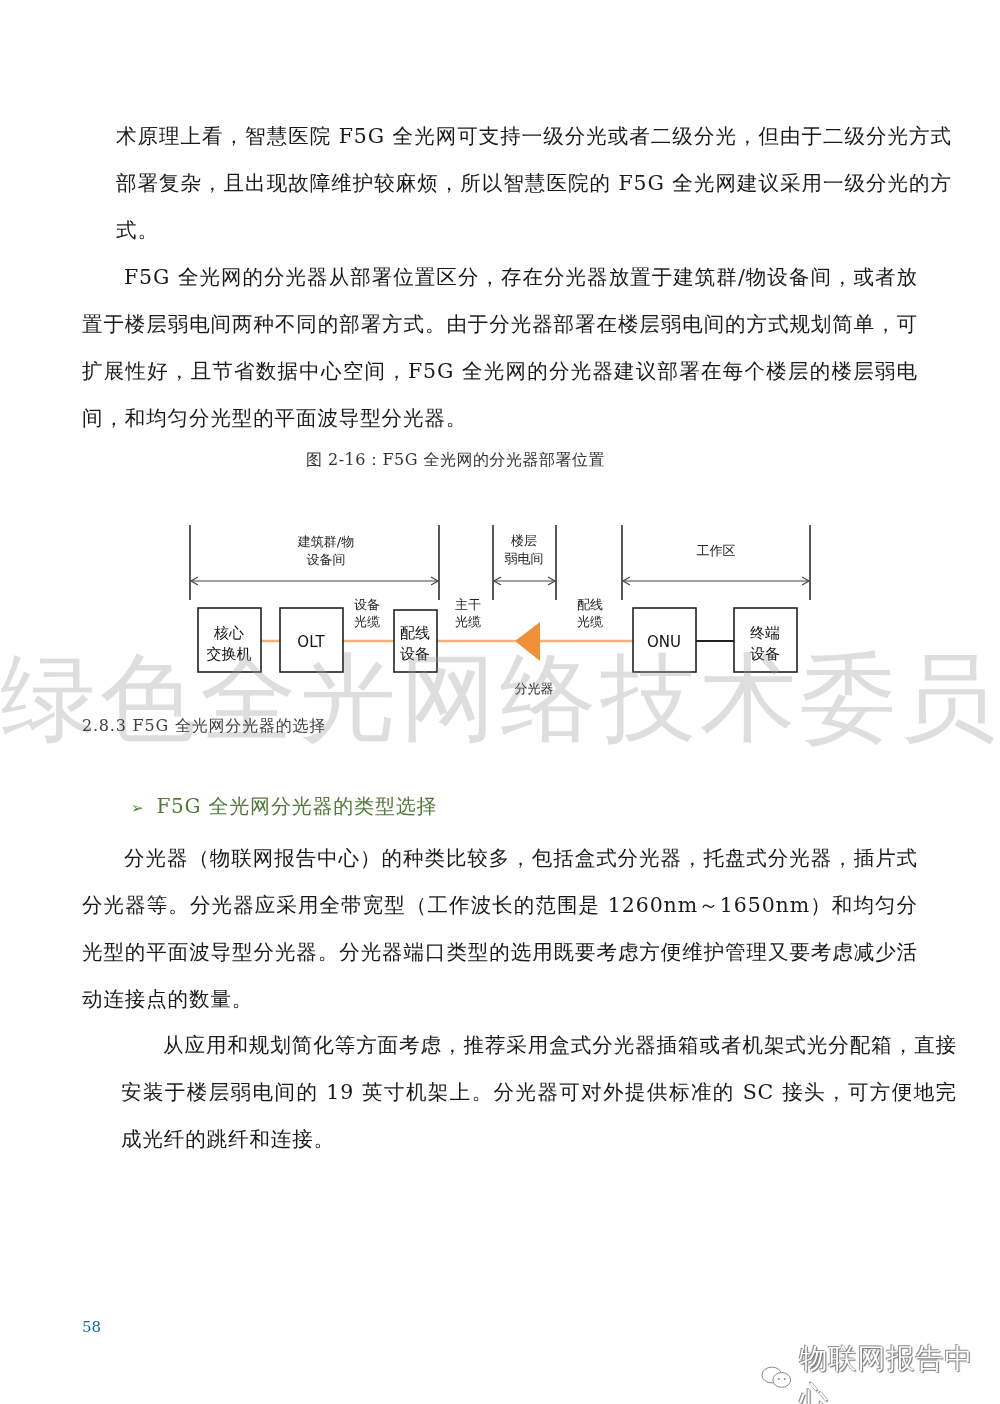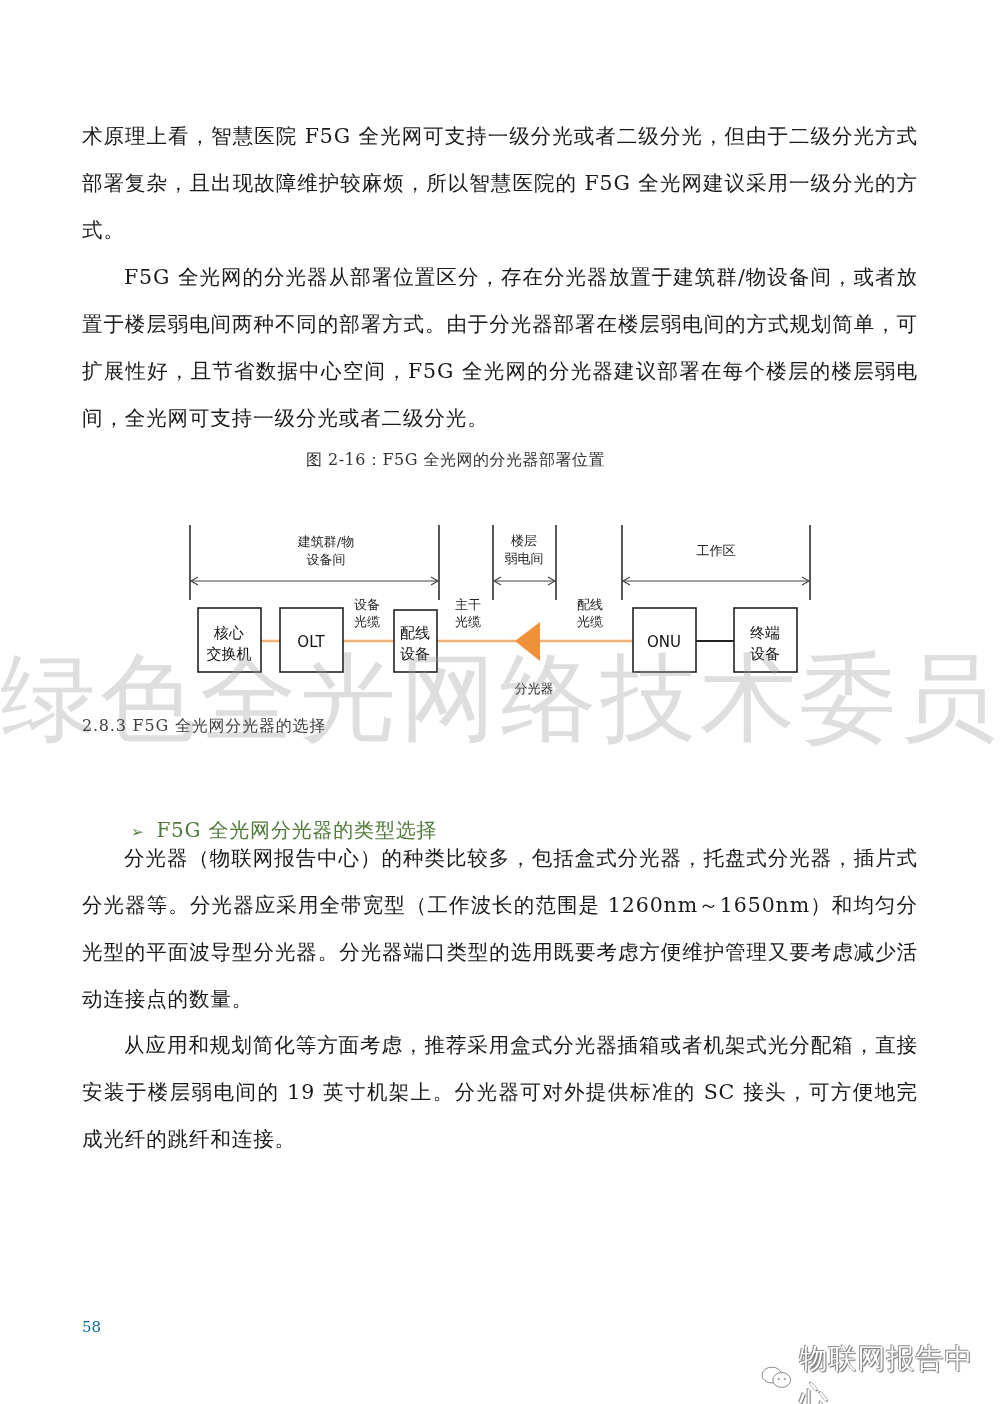--- a/index.html
+++ b/index.html
@@ -23,38 +23,38 @@
     position: absolute; left: 0; top: 648px; width: 1000px; text-align: center;
     font-family: "DejaVu Sans", "Liberation Sans", sans-serif;
     font-size: 96px; line-height: 100px; color: rgba(160,160,160,0.35);
     letter-spacing: 4px; white-space: nowrap; font-weight: 200; pointer-events: none;
   }
   .h3 {
     position: absolute; left: 82px; top: 716px; font-size: 16px; color: #404040;
     letter-spacing: 0.8px;
   }
   .h4 {
-    position: absolute; left: 131px; top: 817px; font-size: 20px; color: #4f7a3a;
+    position: absolute; left: 131px; top: 793px; font-size: 20px; color: #4f7a3a;
     letter-spacing: 0.8px;
   }
   .h4 .bullet { font-size: 15px; margin-right: 12px; }
   .page-num { position: absolute; left: 82px; top: 1318px; font-size: 15px; color: #0369a1; }
   .footer-brand {
     position: absolute; left: 760px; top: 1340px; font-family: "DejaVu Sans", "Liberation Sans", sans-serif;
     font-size: 28px; color: #ffffff; letter-spacing: 1px;
     text-shadow: 0 0 1px #555, 1px 1px 1px #777, -1px -1px 0 #999;
     display: flex; align-items: center; gap: 6px;
   }
   .footer-brand svg { display: block; }
 </style>
 </head>
 <body>
 
-<p class="para" style="top:113px;">术原理上看，智慧医院 F5G 全光网可支持一级分光或者二级分光，但由于二级分光方式部署复杂，且出现故障维护较麻烦，所以智慧医院的 F5G 全光网建议采用一级分光的方式。</p>
-<p class="para indent" style="top:254px;">F5G 全光网的分光器从部署位置区分，存在分光器放置于建筑群/物设备间，或者放置于楼层弱电间两种不同的部署方式。由于分光器部署在楼层弱电间的方式规划简单，可扩展性好，且节省数据中心空间，F5G 全光网的分光器建议部署在每个楼层的楼层弱电间，全光网可支持一级分光或者二级分光。</p>
+<p class="para" style="top:113px;margin-left:34px;">术原理上看，智慧医院 F5G 全光网可支持一级分光或者二级分光，但由于二级分光方式部署复杂，且出现故障维护较麻烦，所以智慧医院的 F5G 全光网建议采用一级分光的方式。</p>
+<p class="para indent" style="top:254px;">F5G 全光网的分光器从部署位置区分，存在分光器放置于建筑群/物设备间，或者放置于楼层弱电间两种不同的部署方式。由于分光器部署在楼层弱电间的方式规划简单，可扩展性好，且节省数据中心空间，F5G 全光网的分光器建议部署在每个楼层的楼层弱电间，和均匀分光型的平面波导型分光器。</p>
 
 <div class="caption">图 2-16：F5G 全光网的分光器部署位置</div>
 
 <div class="diagram">
   <svg width="1000" height="200" viewBox="0 500 1000 200" xmlns="http://www.w3.org/2000/svg">
 
     <g stroke="#222" stroke-width="1.5">
       <line x1="190" y1="525" x2="190" y2="600"></line>
       <line x1="439" y1="525" x2="439" y2="600"></line>
       <line x1="493" y1="525" x2="493" y2="600"></line>
@@ -123,21 +123,21 @@
 </div>
 
 <div class="watermark">绿色全光网络技术委员会</div>
 
 <div class="h3">2.8.3  F5G 全光网分光器的选择</div>
 <div class="h4">
   <span class="bullet">➢</span><span>F5G 全光网分光器的类型选择</span>
 </div>
 
 <p class="para indent" style="top:835px;">分光器（物联网报告中心）的种类比较多，包括盒式分光器，托盘式分光器，插片式分光器等。分光器应采用全带宽型（工作波长的范围是 1260nm～1650nm）和均匀分光型的平面波导型分光器。分光器端口类型的选用既要考虑方便维护管理又要考虑减少活动连接点的数量。</p>
-<p class="para indent" style="top:1022px;">从应用和规划简化等方面考虑，推荐采用盒式分光器插箱或者机架式光分配箱，直接安装于楼层弱电间的 19 英寸机架上。分光器可对外提供标准的 SC 接头，可方便地完成光纤的跳纤和连接。</p>
+<p class="para indent" style="top:1022px;margin-left:39px;">从应用和规划简化等方面考虑，推荐采用盒式分光器插箱或者机架式光分配箱，直接安装于楼层弱电间的 19 英寸机架上。分光器可对外提供标准的 SC 接头，可方便地完成光纤的跳纤和连接。</p>
 
 <div class="page-num">58</div>
 
 <div class="footer-brand">
   <svg width="34" height="26" viewBox="0 0 34 26">
     <ellipse cx="12" cy="10" rx="10" ry="8" fill="#fff" stroke="#888" stroke-width="1"></ellipse>
     <ellipse cx="22" cy="15" rx="9" ry="7.5" fill="#fff" stroke="#888" stroke-width="1"></ellipse>
     <circle cx="19" cy="14" r="1" fill="#888"></circle>
     <circle cx="25" cy="14" r="1" fill="#888"></circle>
   </svg>

